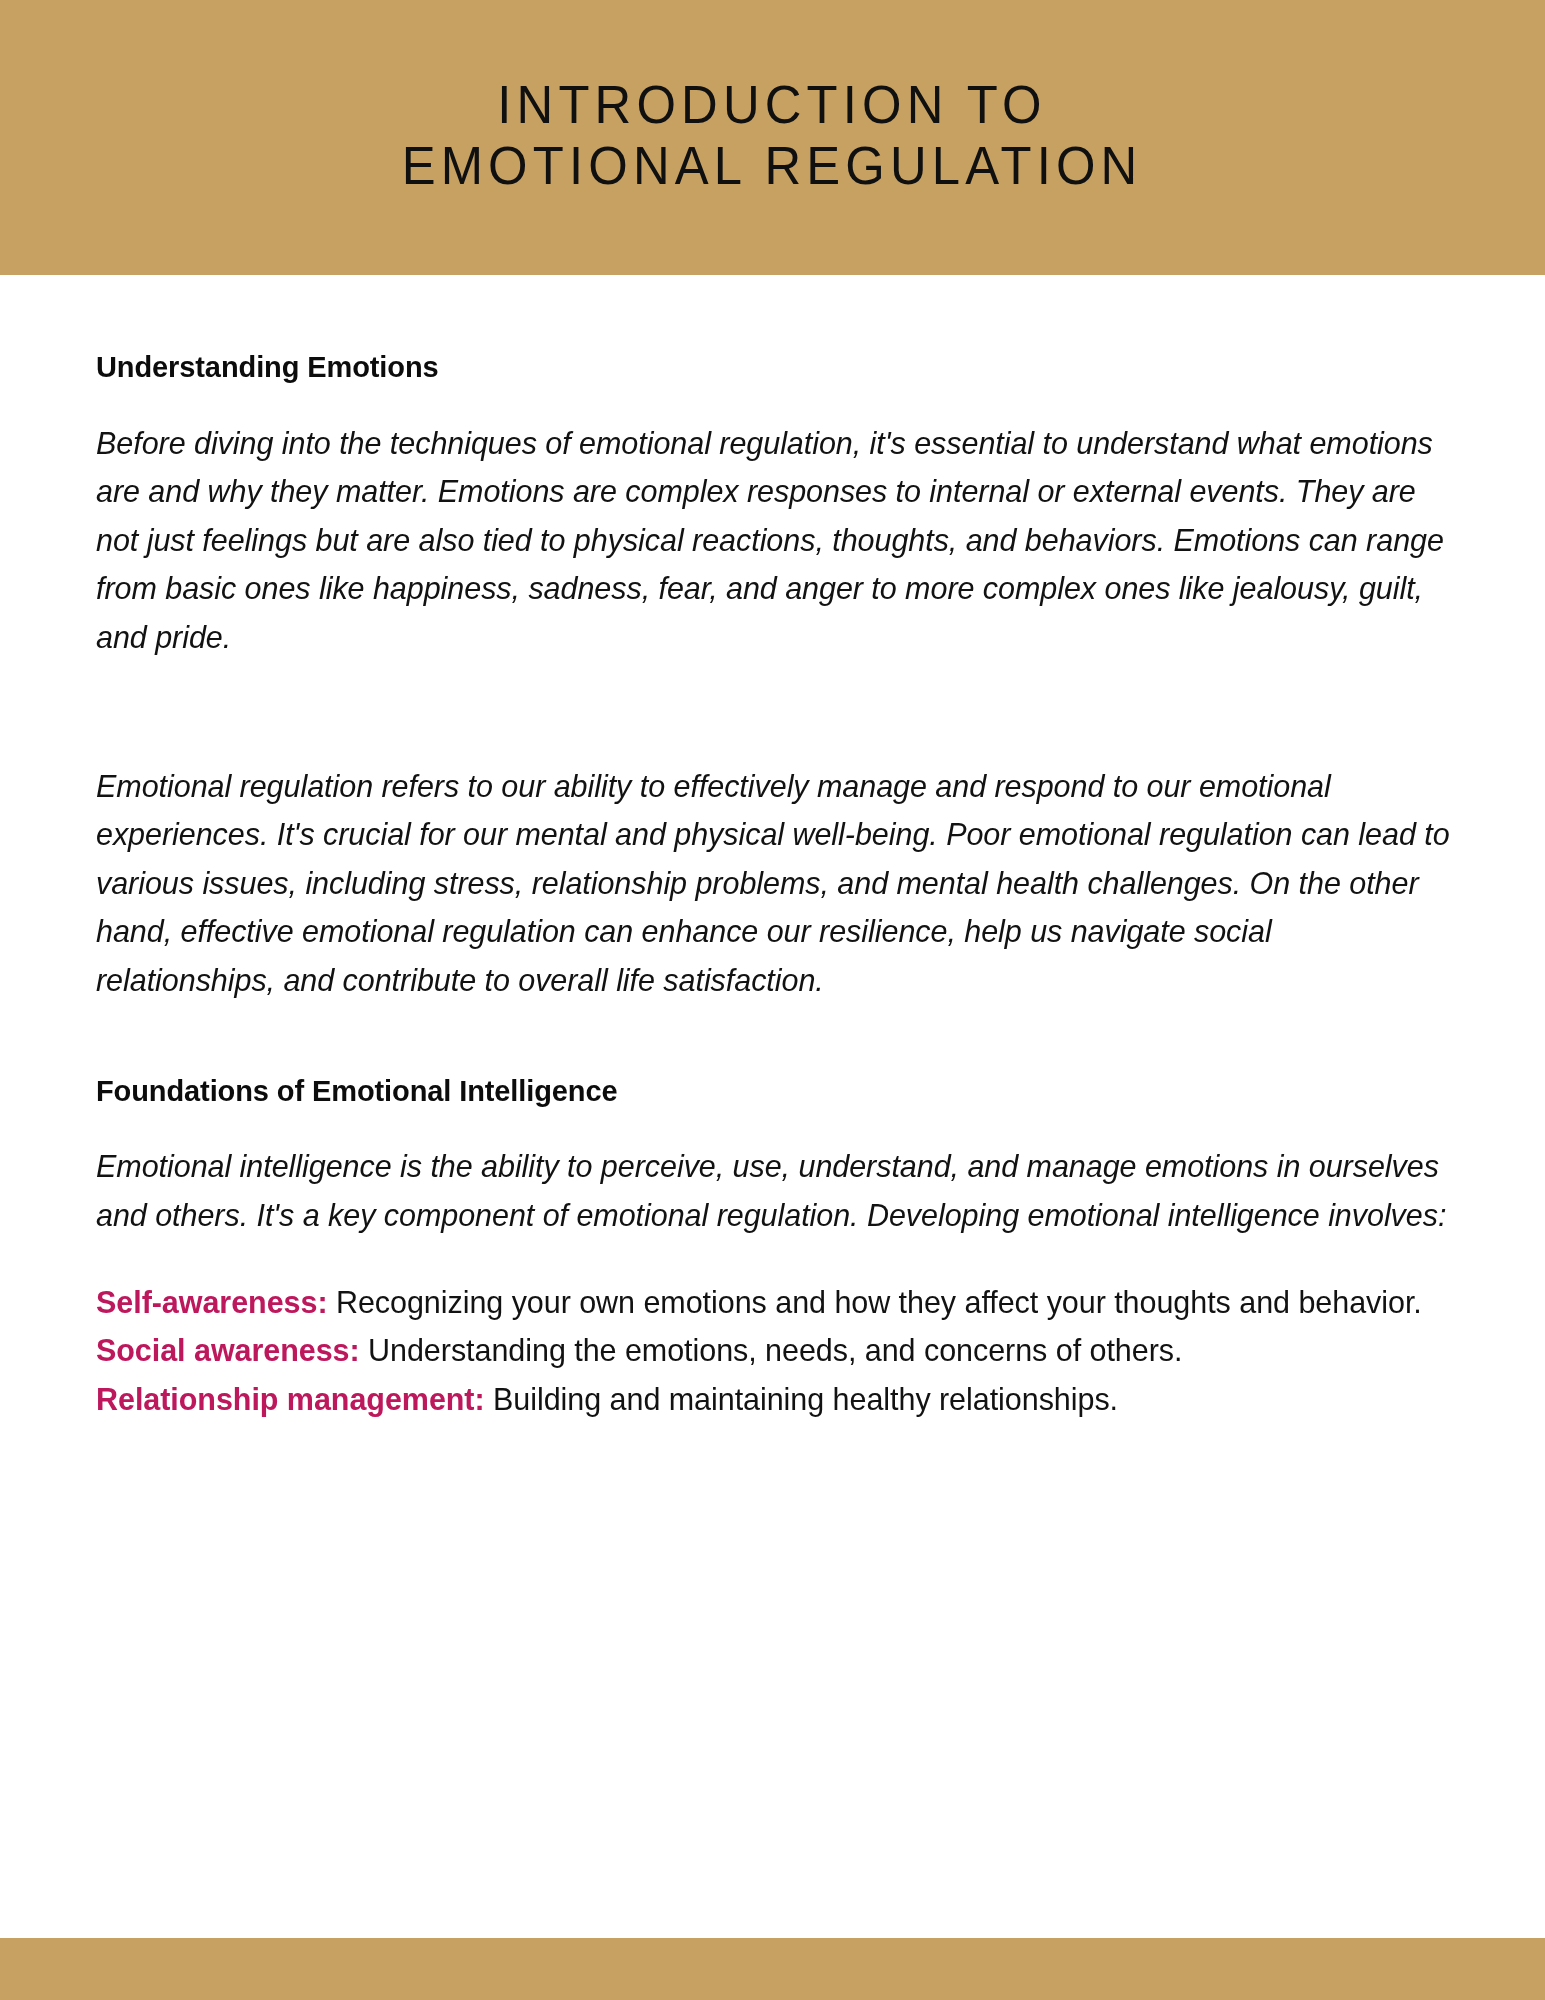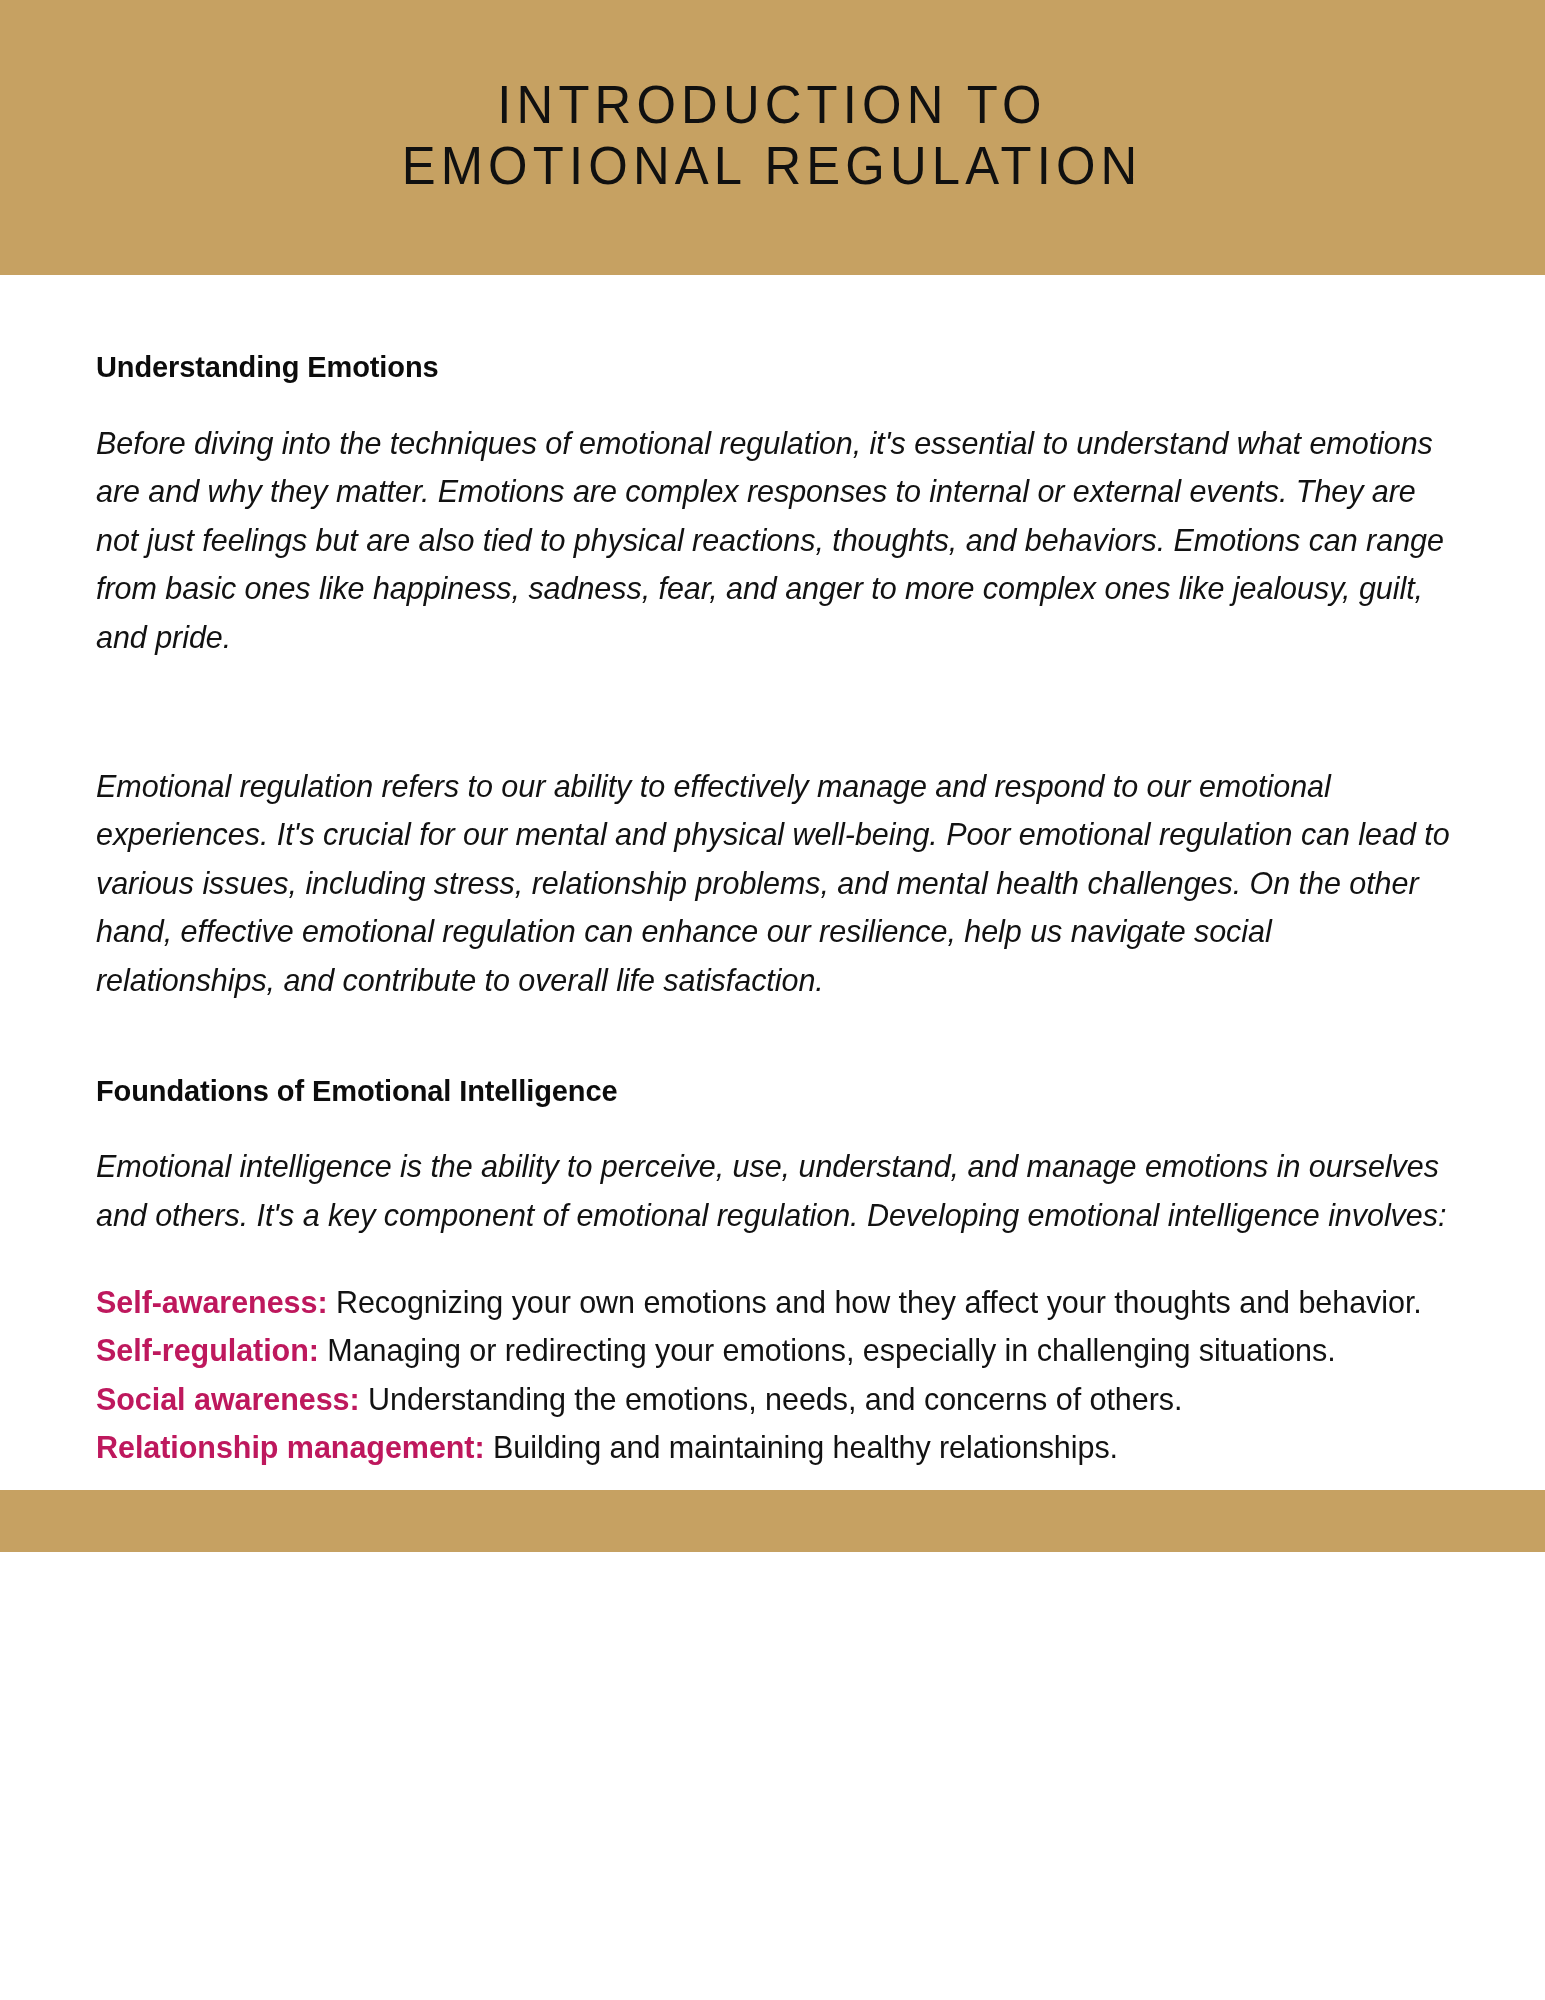--- a/index.html
+++ b/index.html
@@ -11,21 +11,21 @@
     height: 2000px;
     background: #ffffff;
     font-family: "Liberation Sans", sans-serif;
     -webkit-font-smoothing: antialiased;
     overflow: hidden;
   }
 
   .page {
     position: relative;
     width: 1545px;
-    height: 1552px;
+    height: 2000px;
     background: #ffffff;
     display: flex;
     flex-direction: column;
   }
 
   
   .header-band {
     width: 100%;
     height: 275px;
     background: #c6a162;
@@ -155,23 +155,20 @@
         <div class="spacer-heading-to-body"></div>
         <p class="section-body">Emotional intelligence is the ability to perceive, use, understand, and manage emotions in ourselves and others. It's a key component of emotional regulation. Developing emotional intelligence involves:</p>
 
         <div class="spacer-body-to-list"></div>
 
         <ul class="ei-list">
           <li>
             <span class="term">Self-awareness:</span><span class="desc"> Recognizing your own emotions and how they affect your thoughts and behavior.</span>
           </li>
           <li>
-            <span class="term">Self-regulation:</span><span class="desc"> Managing or redirecting your emotions, especially in challenging situations.</span>
-          </li>
-          <li>
             <span class="term">Social awareness:</span><span class="desc"> Understanding the emotions, needs, and concerns of others.</span>
           </li>
           <li>
             <span class="term">Relationship management:</span><span class="desc"> Building and maintaining healthy relationships.</span>
           </li>
         </ul>
       </section>
 
     </div>
   </main>

